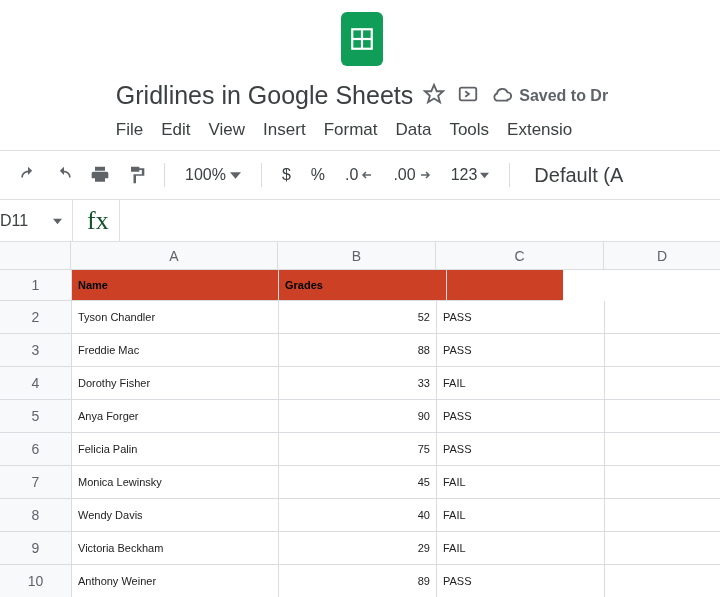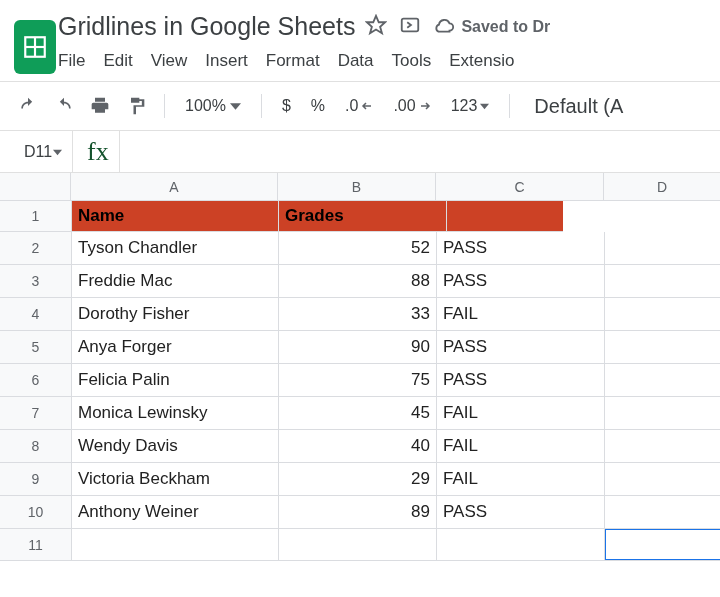--- a/index.html
+++ b/index.html
@@ -1,50 +1,50 @@
 <!DOCTYPE html>
 <html><head>
 <meta charset="utf-8">
 <style>
   * { box-sizing: border-box; margin: 0; padding: 0; }
   body { font-family: Arial, "Helvetica Neue", sans-serif; background: #fff; width: 720px; height: 597px; overflow: hidden; color: #222; }
-  .titlebar { display: flex; align-items: center; padding: 12px 10px 0 14px; gap: 2px; }
+  .titlebar { display: flex; align-items: center; padding: 12px 10px 0 14px; gap: 15px; flex-direction: column; }
   .logo { width: 42px; height: 54px; background: #0f9d58; border-radius: 6px; display: flex; align-items: center; justify-content: center; flex-shrink: 0; }
   .logo svg { display: block; }
   .title-area { flex: 1; min-width: 0; }
   .doc-title-row { display: flex; align-items: center; gap: 10px; }
   .doc-title { font-size: 25px; color: #3c4043; font-weight: 400; white-space: nowrap; }
   .title-icons { display: flex; align-items: center; gap: 12px; color: #5f6368; font-weight: bold; }
   .title-icons svg { width: 22px; height: 22px; }
   .save-status { display: flex; align-items: center; gap: 6px; font-size: 16px; color: #5f6368; white-space: nowrap; }
   .menubar { display: flex; gap: 18px; padding: 10px 0 10px 0; font-size: 17px; color: #3c4043; }
   .menubar span { cursor: pointer; }
   .toolbar { border-top: 1px solid #e0e0e0; border-bottom: 1px solid #e0e0e0; height: 50px; display: flex; align-items: center; padding: 12px 14px; gap: 8px; color: #5f6368; }
   .tb-sep { width: 1px; height: 24px; background: #dadce0; margin: 0 6px; }
   .tb-btn { padding: 4px; border-radius: 3px; display: flex; align-items: center; justify-content: center; cursor: pointer; }
   .tb-btn svg { width: 20px; height: 20px; }
   .zoom-box { display: flex; align-items: center; gap: 4px; font-size: 16px; color: #3c4043; padding: 0 6px; }
   .zoom-box svg { width: 11px; height: 11px; }
   .tb-text { font-size: 16px; color: #3c4043; padding: 0 6px; display: flex; align-items: center; gap: 3px; }
   .font-box { font-size: 20px; color: #3c4043; padding: 0 4px 0 10px; white-space: nowrap; }
   .name-fx-row { display: flex; align-items: center; height: 42px; border-bottom: 1px solid #e0e0e0; }
-  .name-box { width: 72px; font-size: 16px; color: #3c4043; padding-left: 24px; display: flex; align-items: flex-start; }
+  .name-box { width: 72px; font-size: 16px; color: #3c4043; padding-left: 0; display: flex; align-items: flex-start; }
   .name-dd { color: #5f6368; margin-left: auto; margin-right: 10px; }
   .fx-sep { width: 1px; height: 100%; background: #e0e0e0; }
   .fx-label { font-family: "Times New Roman", serif; font-size: 26px; color: #14532d; padding: 0 10px 0 14px; }
   .fx-input { flex: 1; height: 100%; border: none; outline: none; font-size: 15px; }
   .grid-wrap { display: flex; }
   .corner { width: 72px; height: 28px; border-right: 1px solid #dadce0; border-bottom: 1px solid #dadce0; background: #f8f9fa; }
   .col-headers { display: flex; }
   .col-h { height: 28px; display: flex; align-items: center; justify-content: center; font-size: 14px; color: #5f6368; background: #f8f9fa; border-right: 1px solid #dadce0; border-bottom: 1px solid #dadce0; }
   .row-headers { display: flex; flex-direction: column; }
   .row-h { width: 72px; display: flex; align-items: center; justify-content: center; font-size: 14px; color: #5f6368; background: #f8f9fa; border-right: 1px solid #dadce0; border-bottom: 1px solid #dadce0; }
   .cells { }
   .row { display: flex; }
-  .cell { border-right: 1px solid #dadce0; border-bottom: 1px solid #dadce0; font-size: 17px; color: #222; display: flex; align-items: center; padding: 0 6px; overflow: hidden; white-space: nowrap; }
+  .cell { border-right: 1px solid #dadce0; border-bottom: 1px solid #dadce0; font-size: 11px; color: #222; display: flex; align-items: center; padding: 0 6px; overflow: hidden; white-space: nowrap; }
   .hdr-row .cell { background: #cc4125; font-weight: bold; color: #000; }
   .right { justify-content: flex-end; }
   .grid-body { display: flex; }
   .colA { width: 207px; }
   .colB { width: 158px; }
   .colC { width: 168px; }
   .colD { width: 116px; border-right: none; }
   .h-row1 { height: 31px; }
   .h-data { height: 33px; }
   .h-row11 { height: 32px; }

